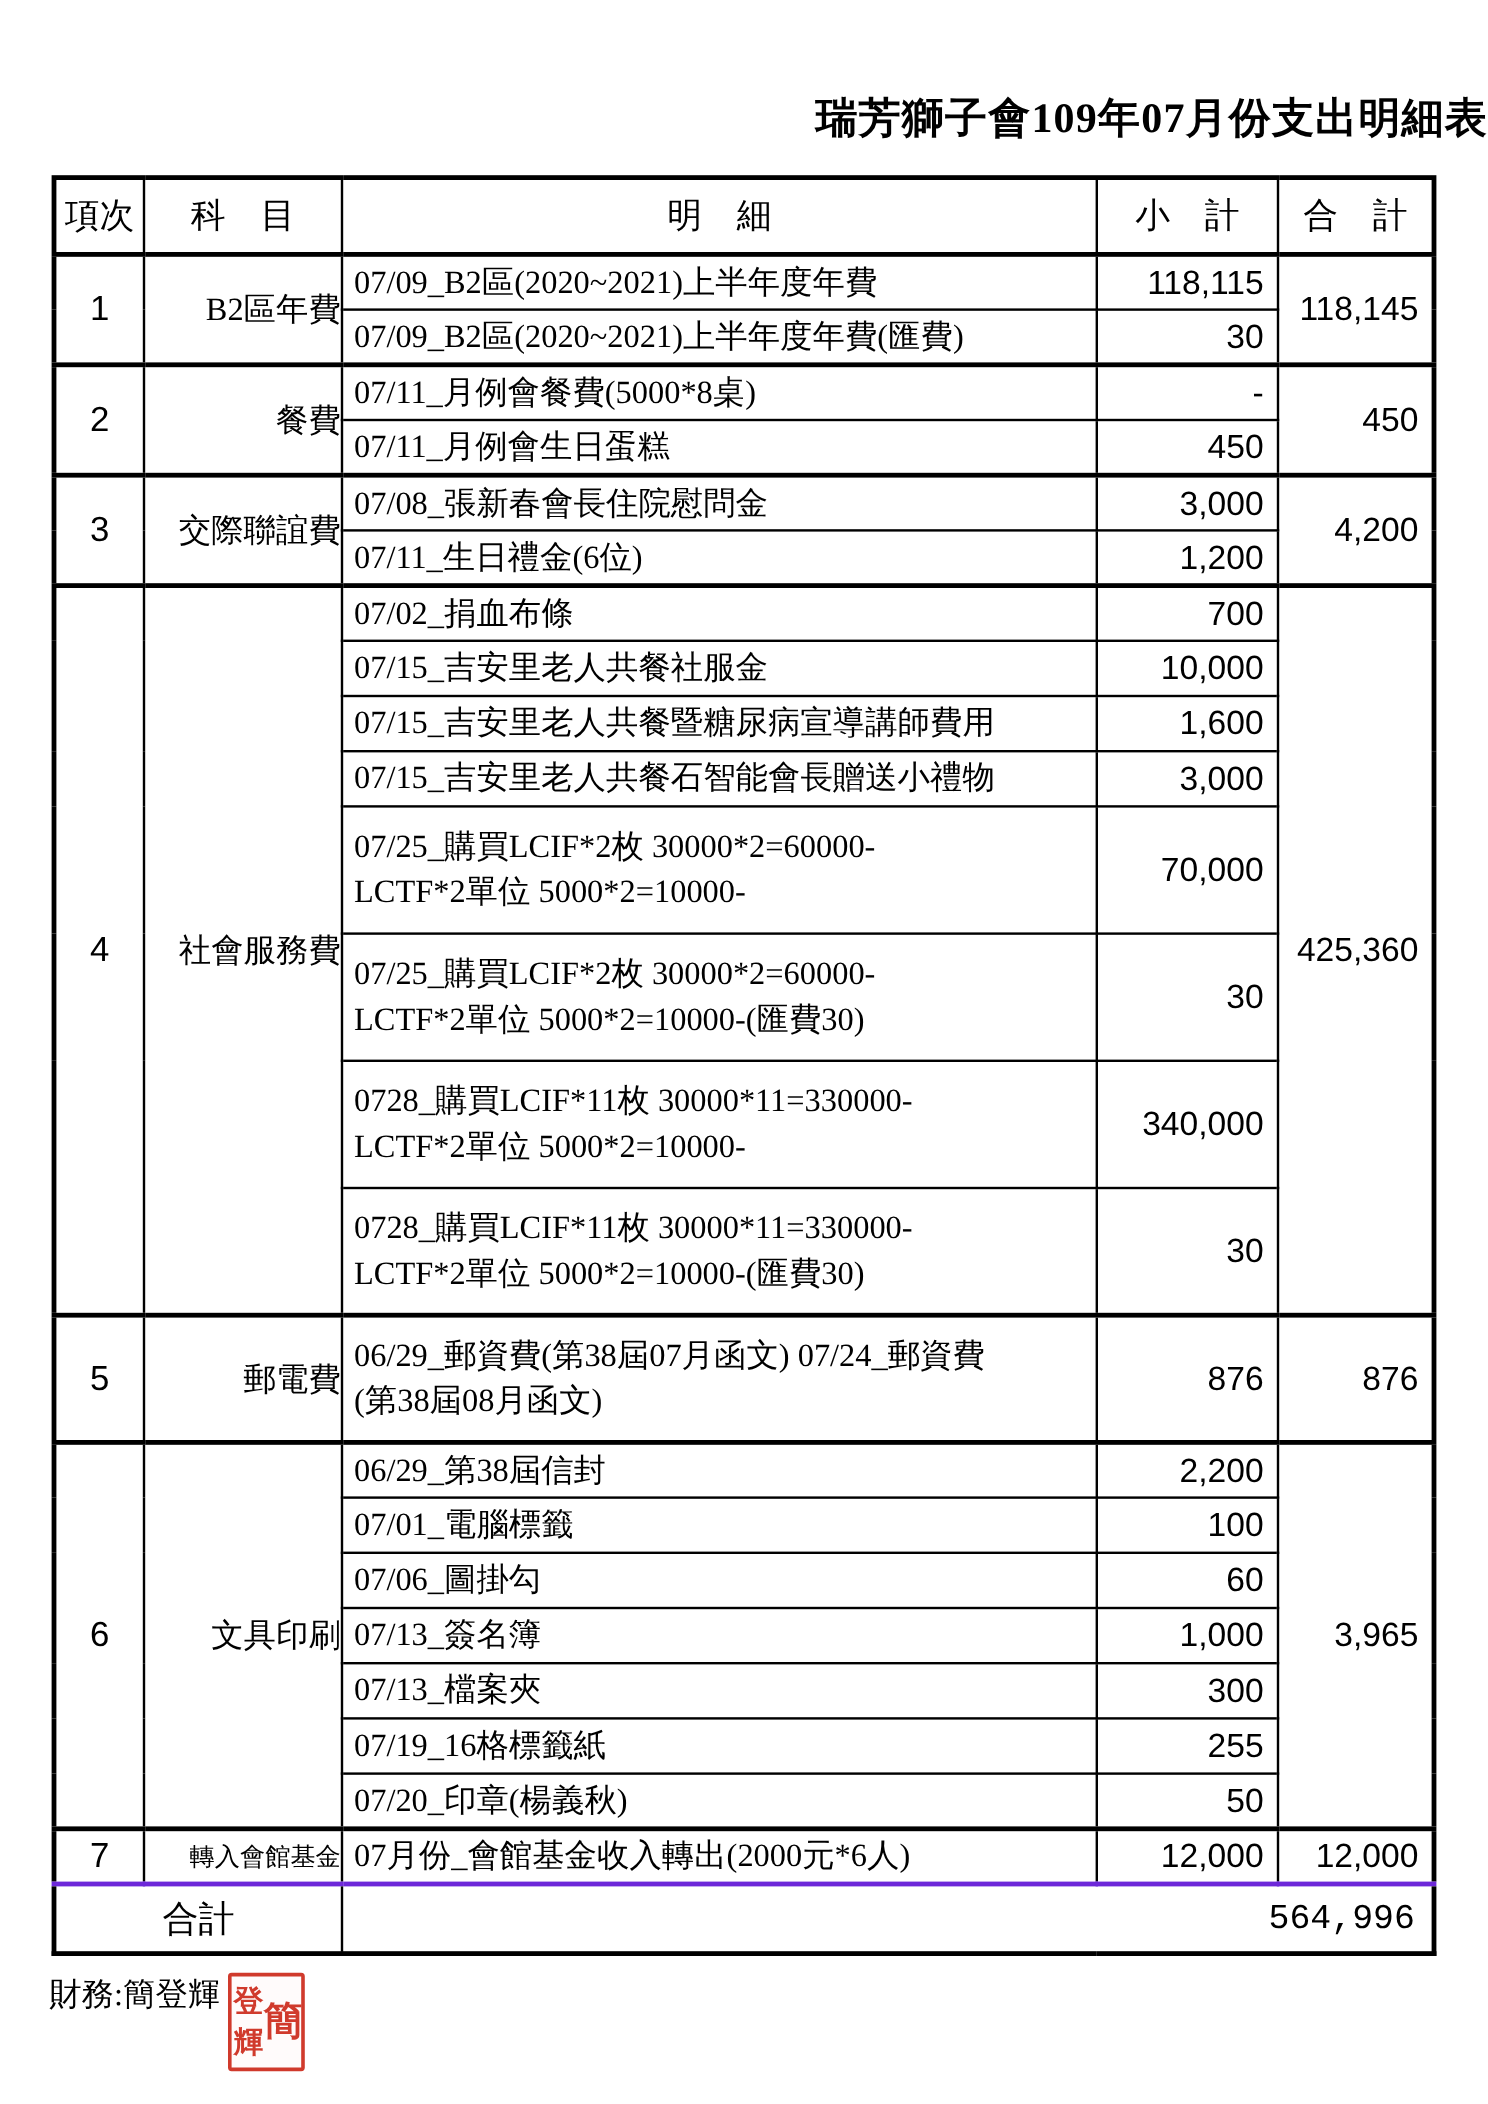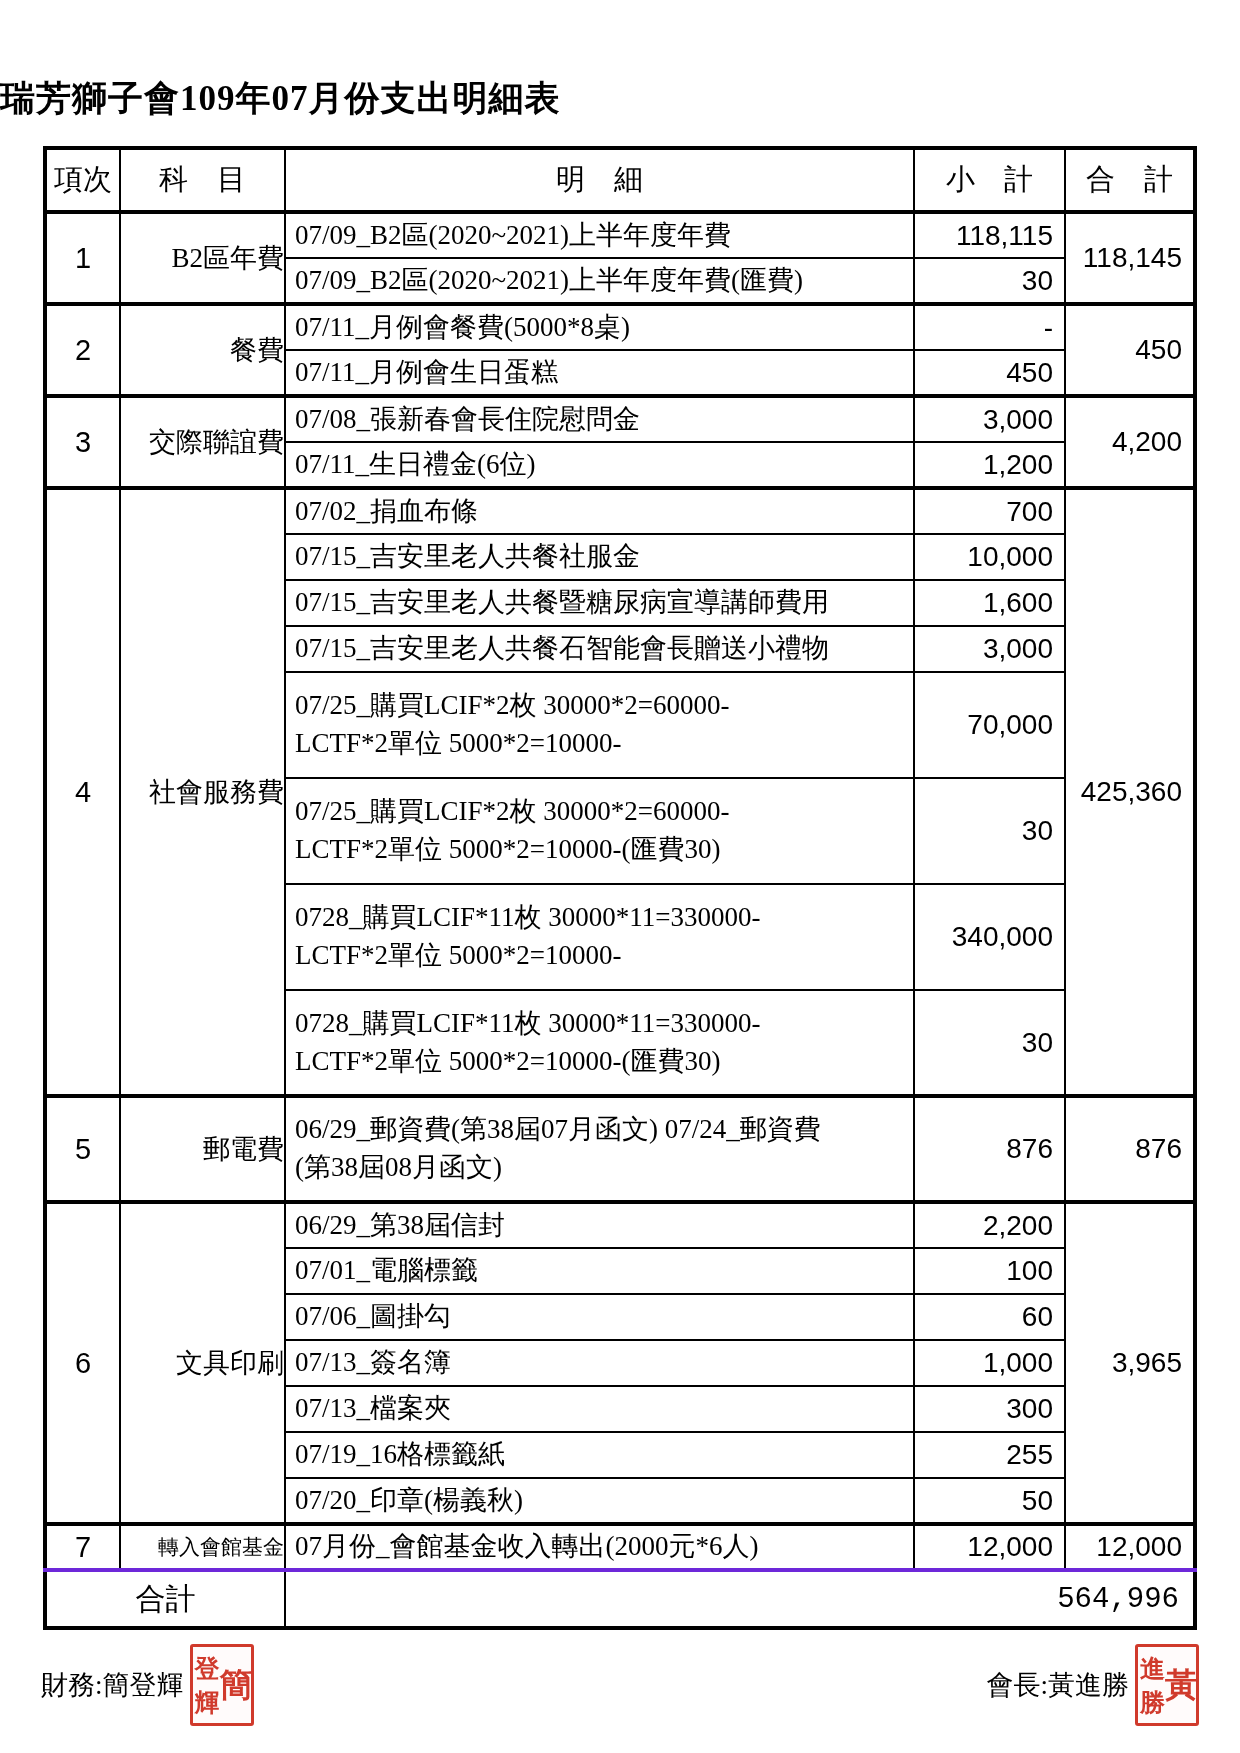--- a/index.html
+++ b/index.html
@@ -5,21 +5,21 @@
   * { box-sizing: border-box; }
   html, body { margin: 0; padding: 0; }
   body {
     width: 1240px; height: 1753px;
     background: #ffffff; color: #000;
     font-family: "Liberation Serif", serif;
     padding-top: 78px;
     position: relative;
   }
   .title {
-    text-align: left;
+    text-align: right;
     font-size: 35px;
     font-weight: bold;
     letter-spacing: 1px;
     height: 42px;
     line-height: 42px;
   }
   table.expense {
     width: 1150px;
     margin: 26px auto 0 auto;
     border-collapse: collapse;
@@ -72,21 +72,21 @@
     padding-right: 14px;
   }
   .signatures {
     width: 1170px;
     margin: 14px auto 0 auto;
     display: flex;
     justify-content: space-between;
     align-items: center;
     padding: 0 6px;
   }
-  .sig { display: flex; align-items: center; }
+  .sig { display: flex; }
   .sig-text { font-size: 27px; white-space: nowrap; }
   .seal {
     margin-left: 6px;
     width: 64px; height: 82px;
     border: 3px solid #d03a2c;
     border-radius: 3px;
     color: #d03a2c;
     display: flex;
     flex-direction: row;
     font-weight: bold;
@@ -264,25 +264,15 @@
   <div class="sig">
     <span class="sig-text">財務:簡登輝</span>
     <span class="seal">
       <span class="seal-col-left">
         <span>登</span>
         <span>輝</span>
       </span>
       <span class="seal-col-right">簡</span>
     </span>
   </div>
-  <div class="sig">
-    <span class="sig-text">會長:黃進勝</span>
-    <span class="seal">
-      <span class="seal-col-left">
-        <span>進</span>
-        <span>勝</span>
-      </span>
-      <span class="seal-col-right">黃</span>
-    </span>
-  </div>
 </div>
 
 <div class="attachment">〈附件一〉</div>
 
 </body></html>

